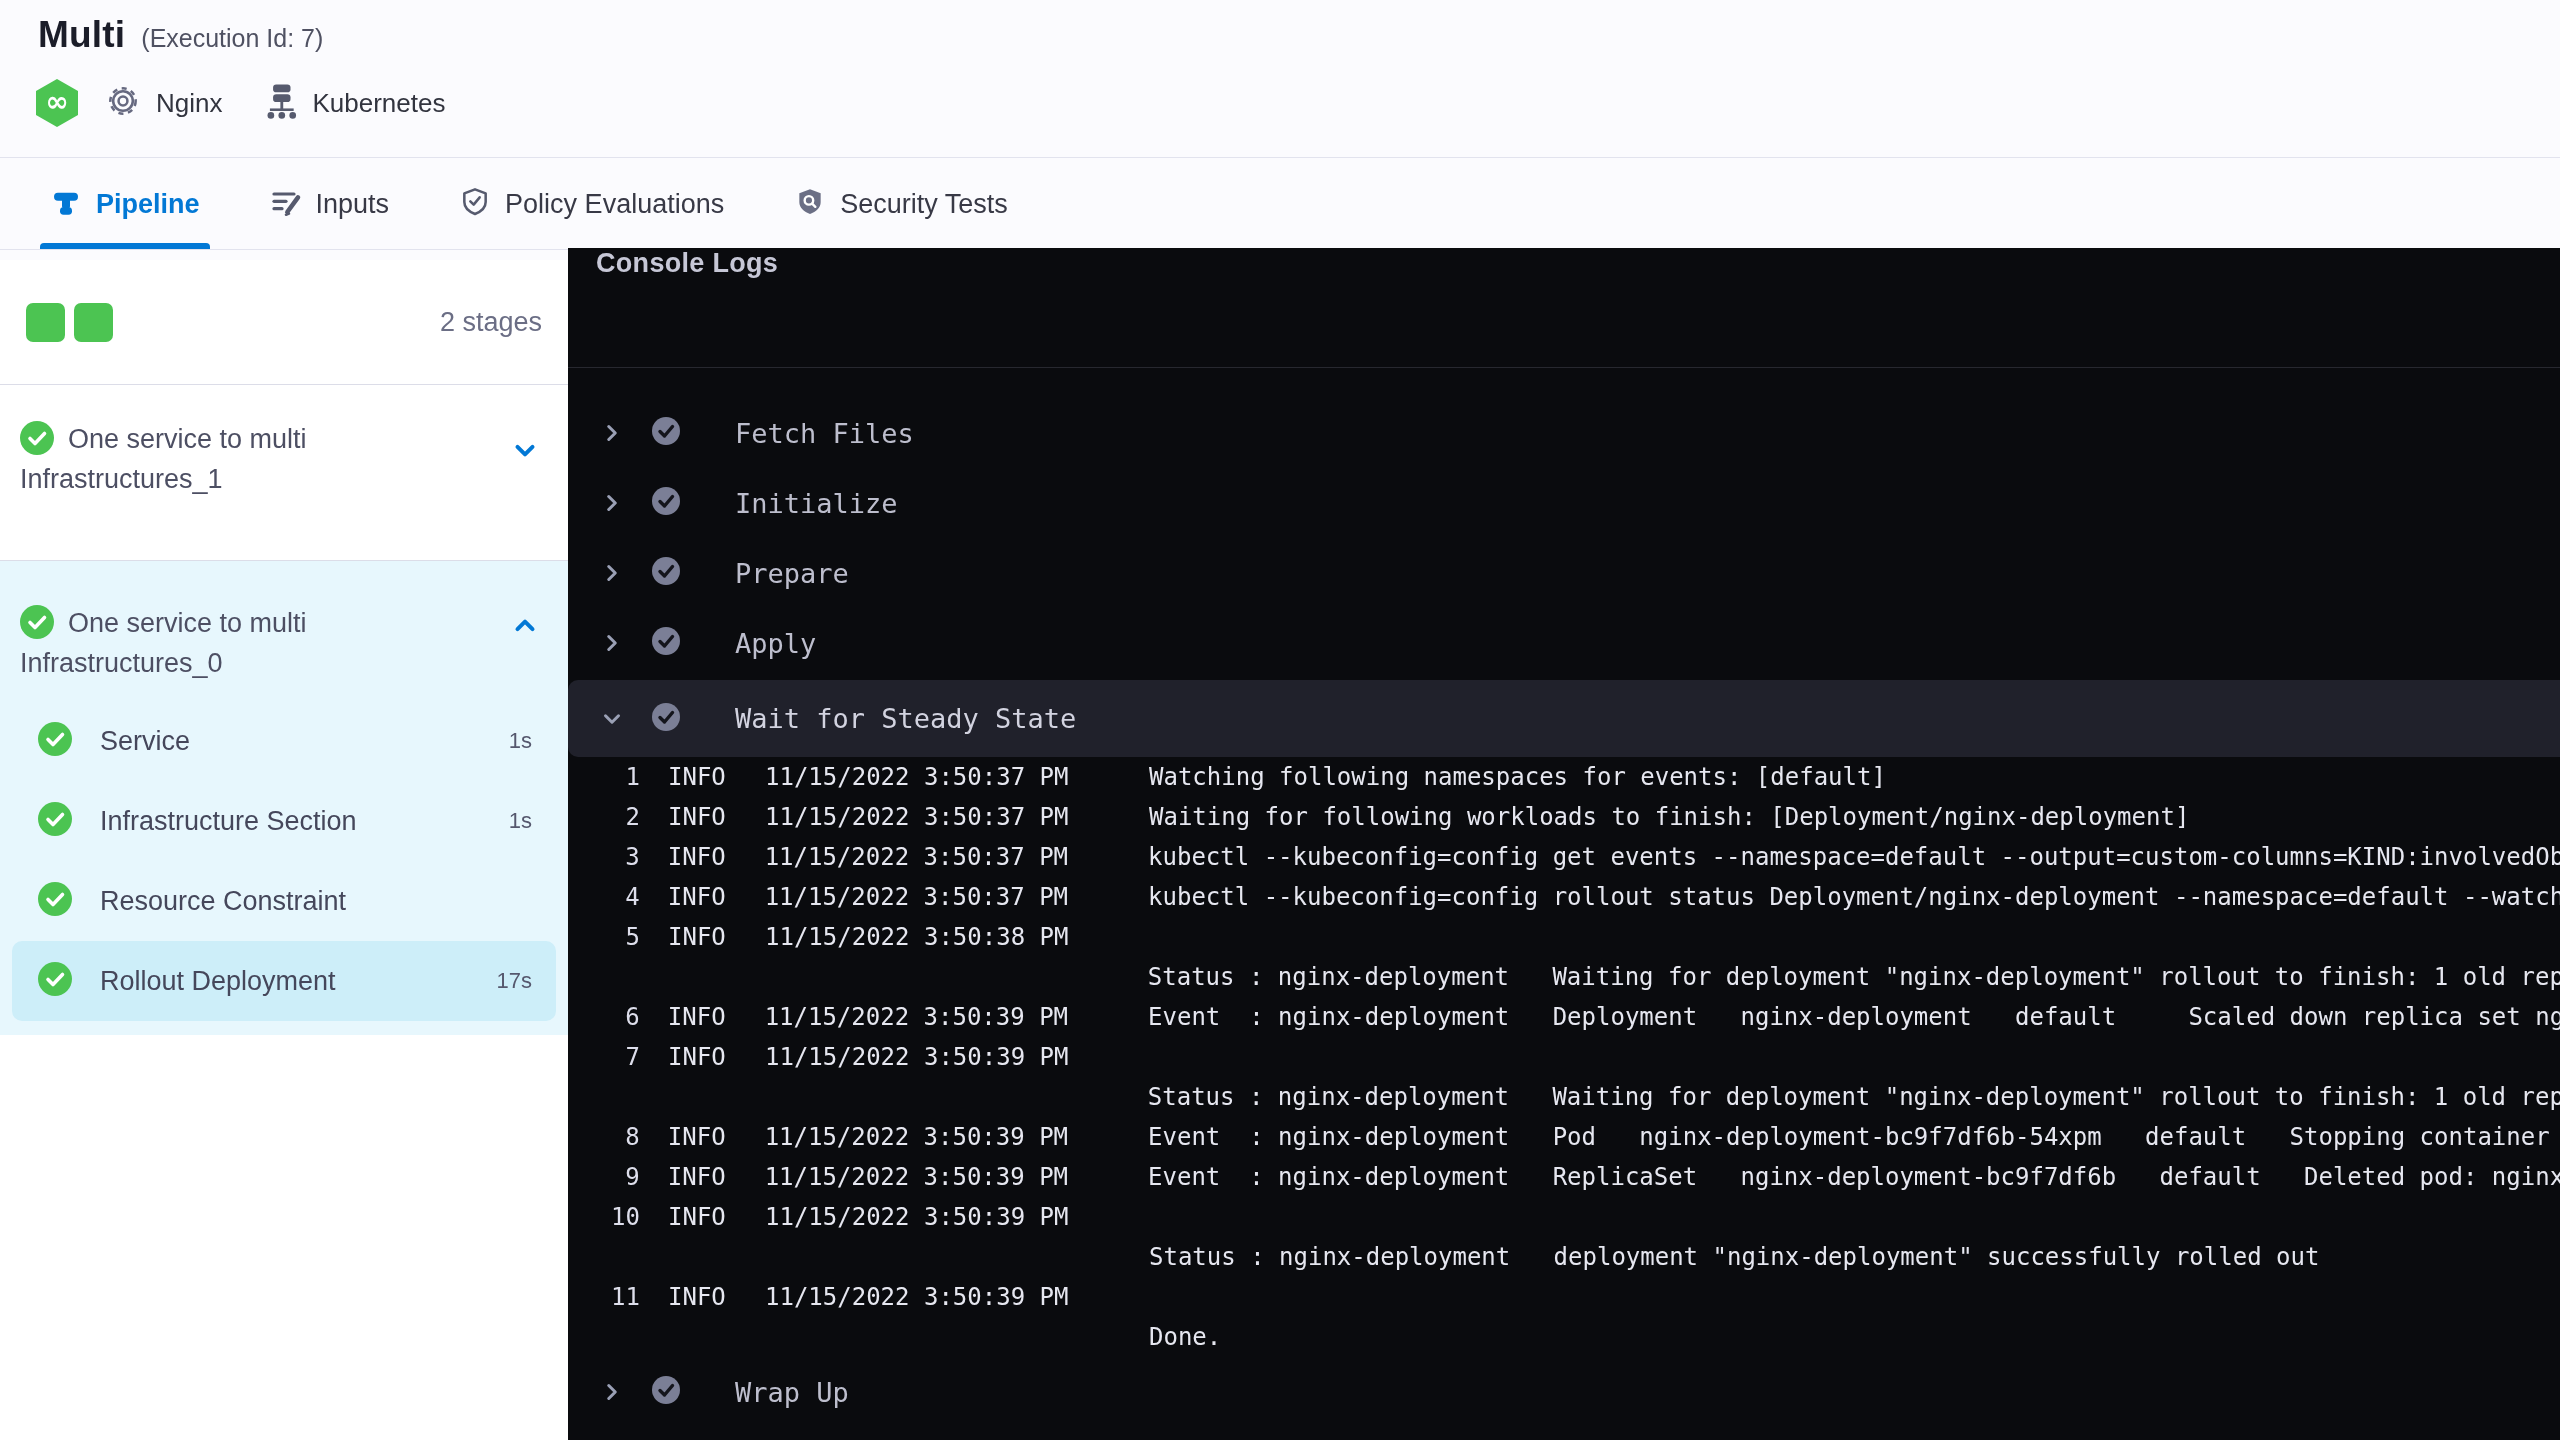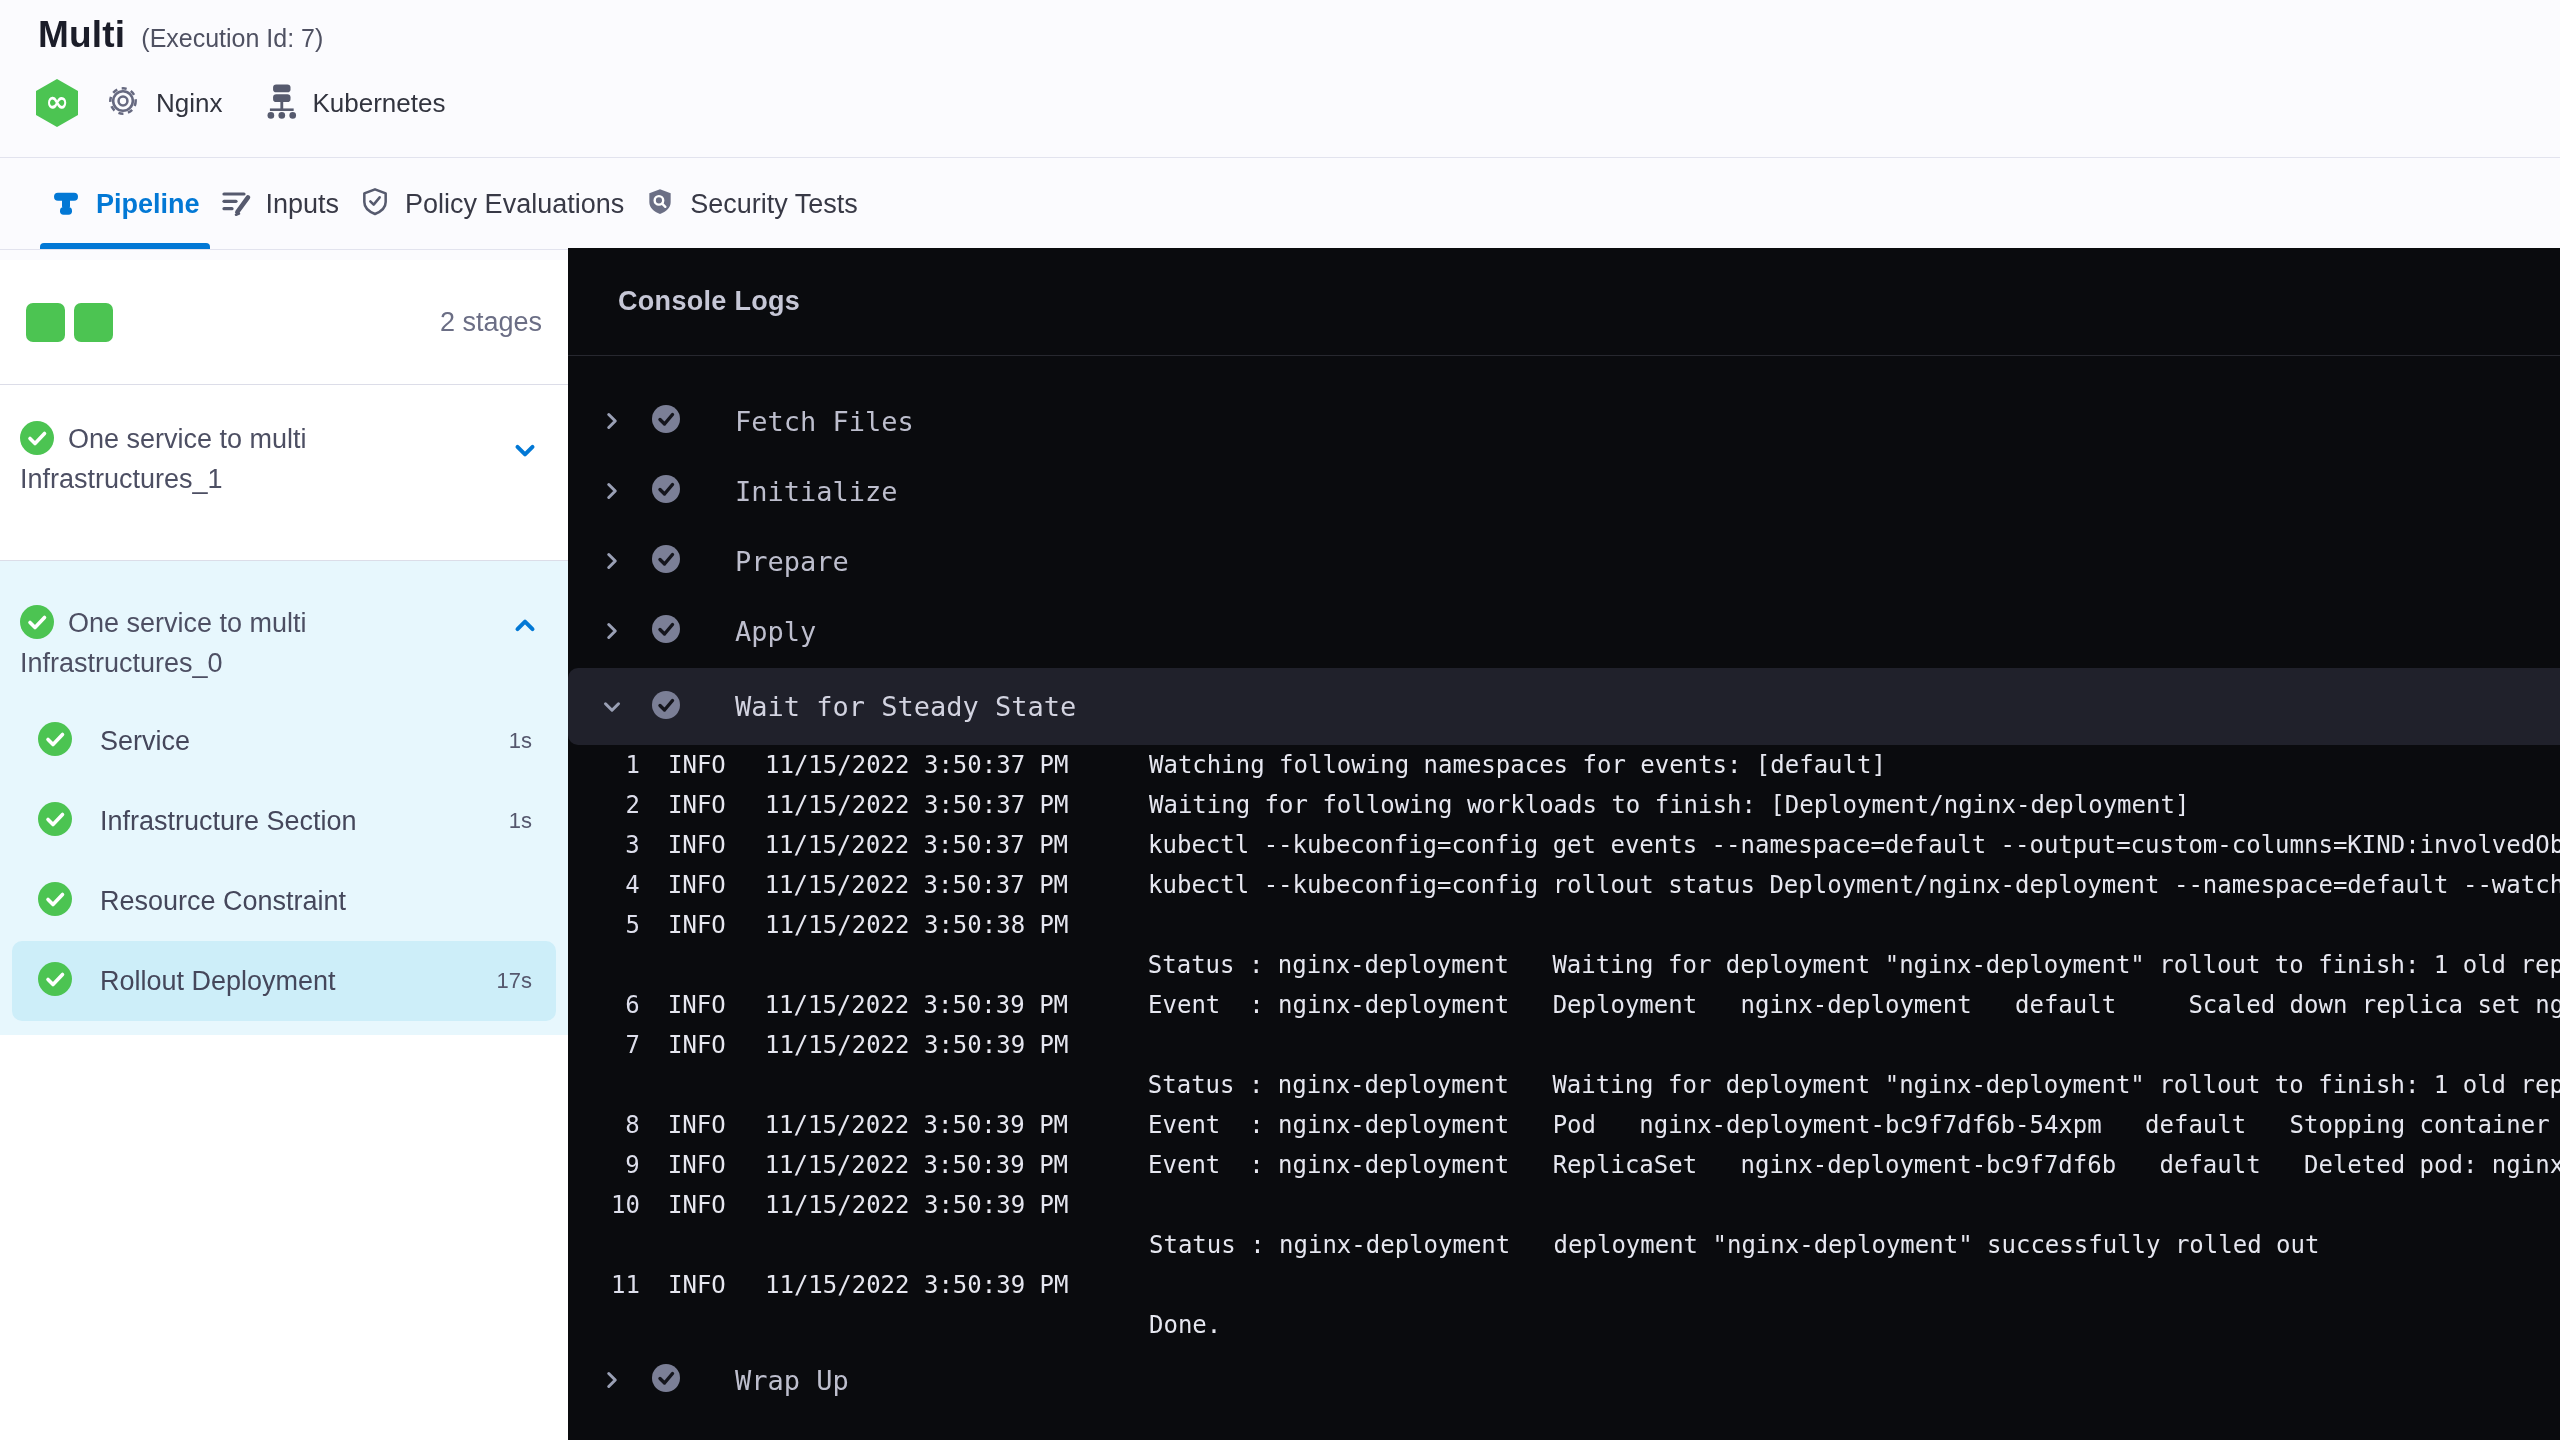--- a/index.html
+++ b/index.html
@@ -15,21 +15,21 @@
   .entity-row { position:absolute; left:34px; top:78px; display:flex; align-items:center; }
   .entity-label { font-size:26px; color:#32343f; font-weight:500; }
   .hex-icon { width:46px; height:50px; }
   .gear-icon { margin-left:24px; }
   .svc-label { margin-left:14px; }
   .k8s-icon { margin-left:40px; }
   .infra-label { margin-left:12px; }
   .hdr-divider { position:absolute; left:0; top:157px; width:2560px; height:1px; background:#e2e3ee; }
 
   
-  .tabbar { position:absolute; left:40px; top:158px; height:92px; display:flex; align-items:stretch; }
+  .tabbar { position:absolute; left:40px; top:158px; height:92px; display:flex; align-items:stretch; gap:50px; }
   .tab { position:relative; display:flex; align-items:center; gap:14px; padding:0 10px; cursor:pointer; }
   .tab-label { font-size:27px; color:#383946; font-weight:500; }
   .tab.active .tab-label { color:#0278d5; font-weight:700; }
   .tab.active::after { content:""; position:absolute; left:0; right:0; bottom:0; height:7px; border-radius:4px 4px 0 0; background:#0278d5; }
   .tabbar-underline { position:absolute; left:0; top:249px; width:568px; height:1px; background:#e2e3ee; }
 
   
   .sidebar { position:absolute; left:0; top:260px; width:568px; height:1190px; background:#ffffff; }
   .stages-summary { height:125px; display:flex; align-items:center; justify-content:space-between; padding:0 26px; border-bottom:1px solid #dcdde8; }
   .squares { display:flex; gap:9px; }
@@ -43,21 +43,21 @@
   .stage-section { background:#e7f7fd; padding-bottom:14px; }
   .stage-section .stage-row { padding-top:44px; height:140px; }
   .steps { padding:0 12px; }
   .step-row { display:flex; align-items:center; height:80px; padding:0 24px 0 26px; border-radius:10px; cursor:pointer; }
   .step-row.selected { background:#cdeef9; }
   .step-label { margin-left:28px; font-size:27px; color:#45475b; }
   .step-duration { margin-left:auto; font-size:22px; color:#56586e; }
 
   
   .console { position:absolute; left:568px; top:248px; width:1992px; height:1192px; background:#0a0b0e; overflow:hidden; }
-  .console-hd { height:108px; display:flex; align-items:center; padding:0 50px; border-bottom:1px solid #27282f; }
+  .console-hd { height:120px; display:flex; padding:0 28px; border-bottom:1px solid #27282f; }
   .console-title { font-size:27px; font-weight:700; color:#c6c7d6; letter-spacing:0.3px; }
   .sec-row { display:flex; align-items:center; height:70px; padding-left:31px; cursor:pointer; }
   .sec-row.gap-top { margin-top:30px; }
   .sec-row.expanded { height:77px; margin-top:2px; background:#20212b; border-radius:10px 0 0 10px; }
   .sec-chevron { width:26px; display:flex; justify-content:center; }
   .sec-status { margin-left:26px; }
   .sec-label { margin-left:54px; font-family:"DejaVu Sans Mono", monospace; font-size:27px; color:#bdbecd; white-space:pre; }
   .sec-row.expanded .sec-label { color:#d2d3e0; }
 
   .log-rows { }

